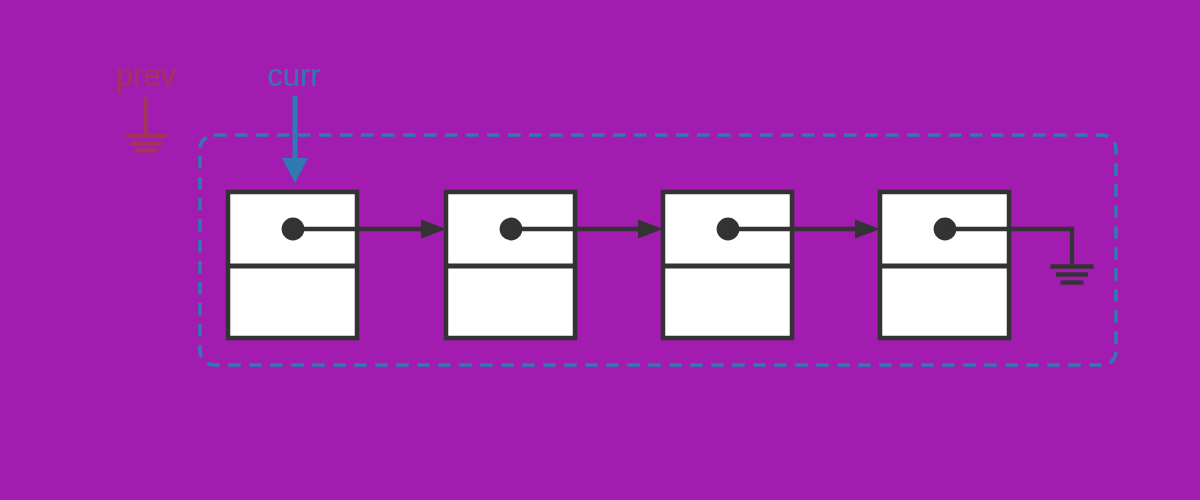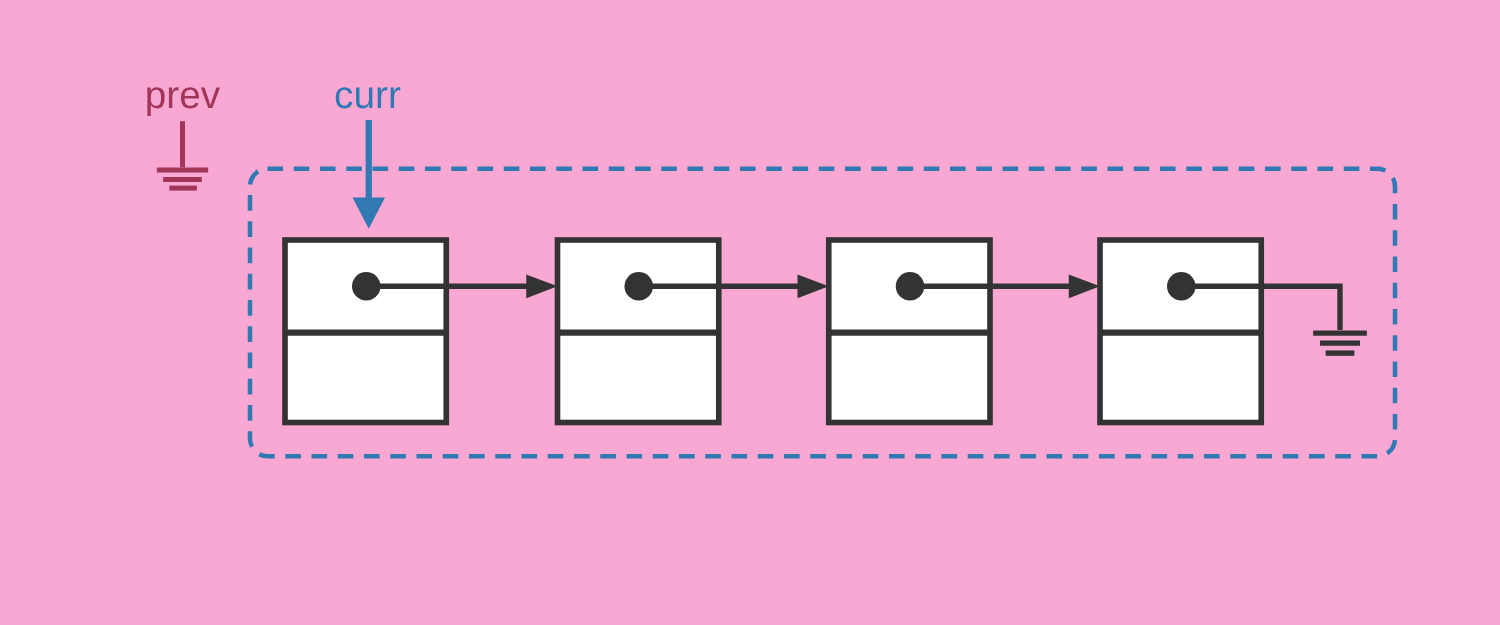--- a/index.html
+++ b/index.html
@@ -4,21 +4,21 @@
 <style>
   html, body {
     margin: 0;
     padding: 0;
     background: #ffffff;
   }
   .stage {
     position: relative;
     width: 1200px;
     height: 500px;
-    background: #f9a8d4;
+    background: #a21caf;
     overflow: hidden;
   }
   svg {
     display: block;
     font-family: "Liberation Sans", sans-serif;
   }
   .ptr-label {
     font-size: 31px;
     font-weight: 400;
   }

